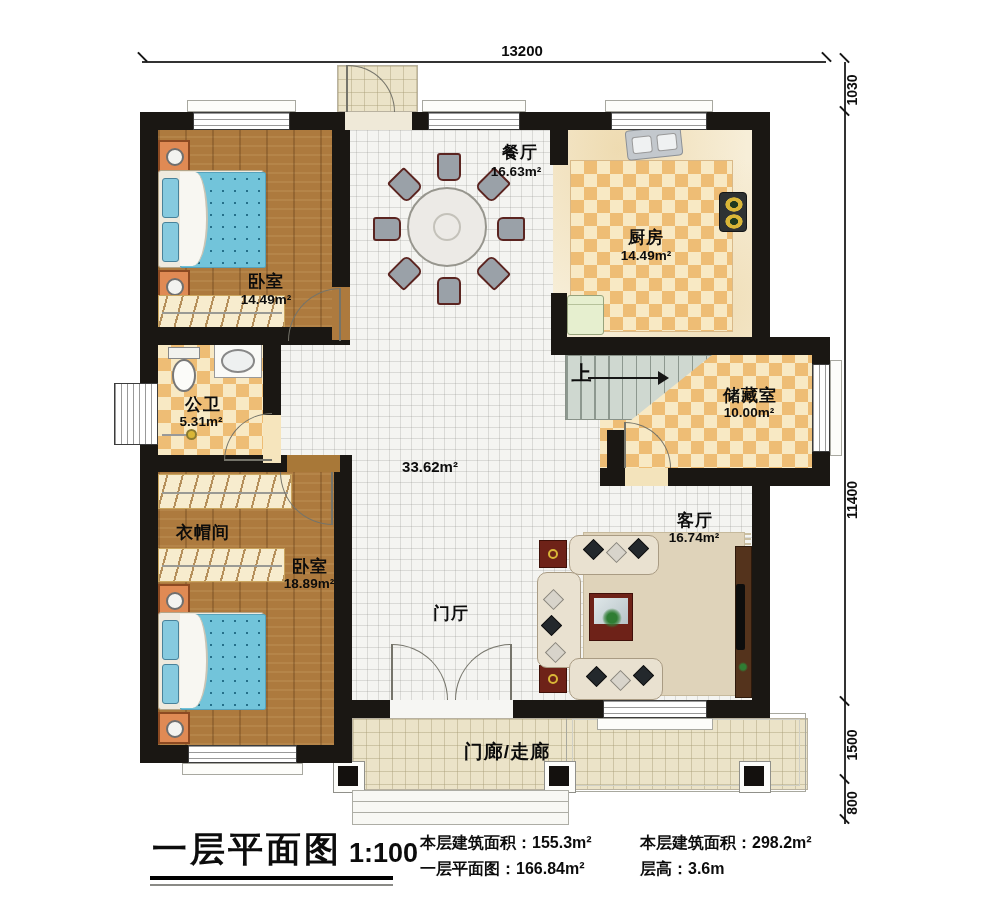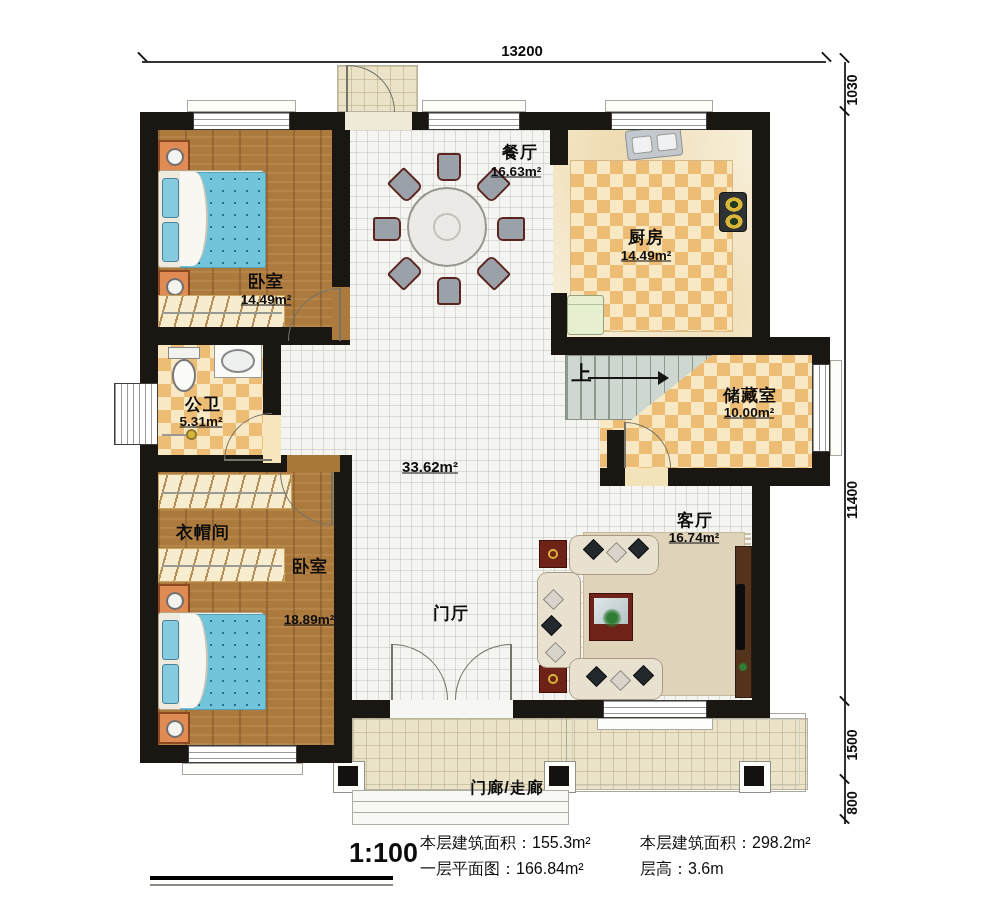--- a/index.html
+++ b/index.html
@@ -38,33 +38,33 @@
   .ns{position:absolute;background:#e08a54;border:2px solid #8d4a22;}
   .ns i{position:absolute;left:50%;top:50%;width:14px;height:14px;margin:-8px 0 0 -8px;
         border:2px solid #6f6f6f;border-radius:50%;background:#f3f3f0;}
   .matt{position:absolute;background-color:#72c4da;border:1px solid #57a2bb;border-radius:2px;
         background-image:radial-gradient(#25708a 1.2px,transparent 1.4px);background-size:12px 12px;}
   .sofa{position:absolute;background:#e9e1d0;border:1.5px solid #a99b83;border-radius:10px;}
   .pd,.pw{position:absolute;width:13px;height:13px;transform:rotate(45deg);border:1px solid #111;}
   .pd{background:#23282c;} .pw{background:#d8d4cb;border-color:#8a867c;}
   .rname{position:absolute;transform:translate(-50%,-50%);font-weight:bold;font-size:17px;
          letter-spacing:1px;white-space:nowrap;}
-  .rarea{position:absolute;transform:translate(-50%,-50%);font-weight:bold;font-size:13.5px;white-space:nowrap;text-decoration:underline;}
+  .rarea{position:absolute;transform:translate(-50%,-50%);font-weight:bold;font-size:13.5px;white-space:nowrap;}
   .dimt{position:absolute;transform:translate(-50%,-50%);font-weight:bold;font-size:15px;white-space:nowrap;}
   .dimv{position:absolute;transform:translate(-50%,-50%) rotate(-90deg);font-weight:bold;font-size:14px;white-space:nowrap;}
   .tick{position:absolute;width:13px;height:2px;background:#161616;transform:rotate(45deg);}
   .col{position:absolute;width:30px;height:30px;background:#fdfdfa;border:1px solid #90908a;}
   .col i{position:absolute;left:4px;top:4px;width:20px;height:20px;background:#14110e;}
   .step{position:absolute;background:#f8f8f4;border:1px solid #adada5;}
   .chair{position:absolute;left:50%;top:50%;width:20px;height:24px;margin:-12px 0 0 -10px;
          background:#9aa1a8;border:2px solid #5b2420;border-radius:3px 3px 6px 6px;}
   .wm{position:absolute;pointer-events:none;}
   .t-title{position:absolute;font-weight:bold;font-size:35px;letter-spacing:3px;white-space:nowrap;}
   .t-scale{position:absolute;font-weight:bold;font-size:27px;white-space:nowrap;}
-  .t-info{position:absolute;font-weight:normal;font-size:16px;white-space:nowrap;}
+  .t-info{position:absolute;font-weight:bold;font-size:16px;white-space:nowrap;}
 </style>
 </head>
 <body>
 
 <div class="canvas">
 
   <div class="wm" style="left:270px;top:150px;width:230px;height:230px;border:26px solid rgba(140,140,140,.10);border-radius:50%;"></div>
   <div class="wm" style="left:300px;top:215px;width:180px;height:90px;border-bottom:14px solid rgba(140,140,140,.10);border-radius:50%;transform:rotate(-20deg);"></div>
   <div class="wm" style="left:520px;top:400px;width:180px;height:16px;background:rgba(150,150,150,.07);transform:rotate(-35deg);"></div>
   <div class="wm" style="left:210px;top:580px;width:160px;height:14px;background:rgba(150,150,150,.07);transform:rotate(-35deg);"></div>
@@ -249,45 +249,46 @@
   <div class="rname" style="left:520px;top:152px;">餐厅</div>
   <div class="rarea" style="left:516px;top:171px;">16.63m²</div>
   <div class="rname" style="left:646px;top:237px;">厨房</div>
   <div class="rarea" style="left:646px;top:255px;">14.49m²</div>
   <div class="rname" style="left:266px;top:281px;">卧室</div>
   <div class="rarea" style="left:266px;top:299px;">14.49m²</div>
   <div class="rname" style="left:203px;top:404px;">公卫</div>
   <div class="rarea" style="left:201px;top:421px;">5.31m²</div>
   <div class="rname" style="left:203px;top:532px;">衣帽间</div>
   <div class="rname" style="left:310px;top:566px;">卧室</div>
-  <div class="rarea" style="left:309px;top:583px;margin-top:36px;">18.89m²</div>
+  <div class="rarea" style="left:309px;top:583px;">18.89m²</div>
   <div class="rname" style="left:750px;top:395px;">储藏室</div>
   <div class="rarea" style="left:749px;top:412px;">10.00m²</div>
   <div class="rname" style="left:695px;top:520px;">客厅</div>
   <div class="rarea" style="left:694px;top:537px;">16.74m²</div>
   <div class="rarea" style="left:430px;top:466px;font-size:15px;">33.62m²</div>
   <div class="rname" style="left:451px;top:613px;">门厅</div>
-  <div class="rname" style="left:507px;top:788px;font-size:16px;">门廊/走廊</div>
+  <div class="rname" style="left:507px;top:752px;font-size:19px;">门廊/走廊</div>
   <div class="rname" style="left:582px;top:373px;font-size:20px;">上</div>
 
   <div class="abs" style="left:142px;top:61px;width:684px;height:2px;background:#333;"></div>
   <div class="tick" style="left:136px;top:56px;"></div>
   <div class="tick" style="left:820px;top:56px;"></div>
   <div class="dimt" style="left:522px;top:50px;">13200</div>
   <div class="abs" style="left:844px;top:62px;width:2px;height:762px;background:#333;"></div>
   <div class="tick" style="left:838px;top:57px;"></div>
   <div class="tick" style="left:838px;top:110px;"></div>
   <div class="tick" style="left:838px;top:700px;"></div>
   <div class="tick" style="left:838px;top:778px;"></div>
   <div class="tick" style="left:838px;top:818px;"></div>
   <div class="dimv" style="left:852px;top:90px;">1030</div>
   <div class="dimv" style="left:852px;top:500px;">11400</div>
   <div class="dimv" style="left:852px;top:745px;">1500</div>
   <div class="dimv" style="left:852px;top:803px;">800</div>
 
+  <div class="t-title" style="left:152px;top:826px;">一层平面图</div>
   <div class="abs" style="left:150px;top:876px;width:243px;height:4px;background:#000;"></div>
   <div class="abs" style="left:150px;top:884px;width:243px;height:2px;background:#8a8a86;"></div>
   <div class="t-scale" style="left:349px;top:838px;">1:100</div>
   <div class="t-info" style="left:420px;top:833px;">本层建筑面积：155.3m²</div>
   <div class="t-info" style="left:420px;top:859px;">一层平面图：166.84m²</div>
   <div class="t-info" style="left:640px;top:833px;">本层建筑面积：298.2m²</div>
   <div class="t-info" style="left:640px;top:859px;">层高：3.6m</div>
 
 </div>
 

